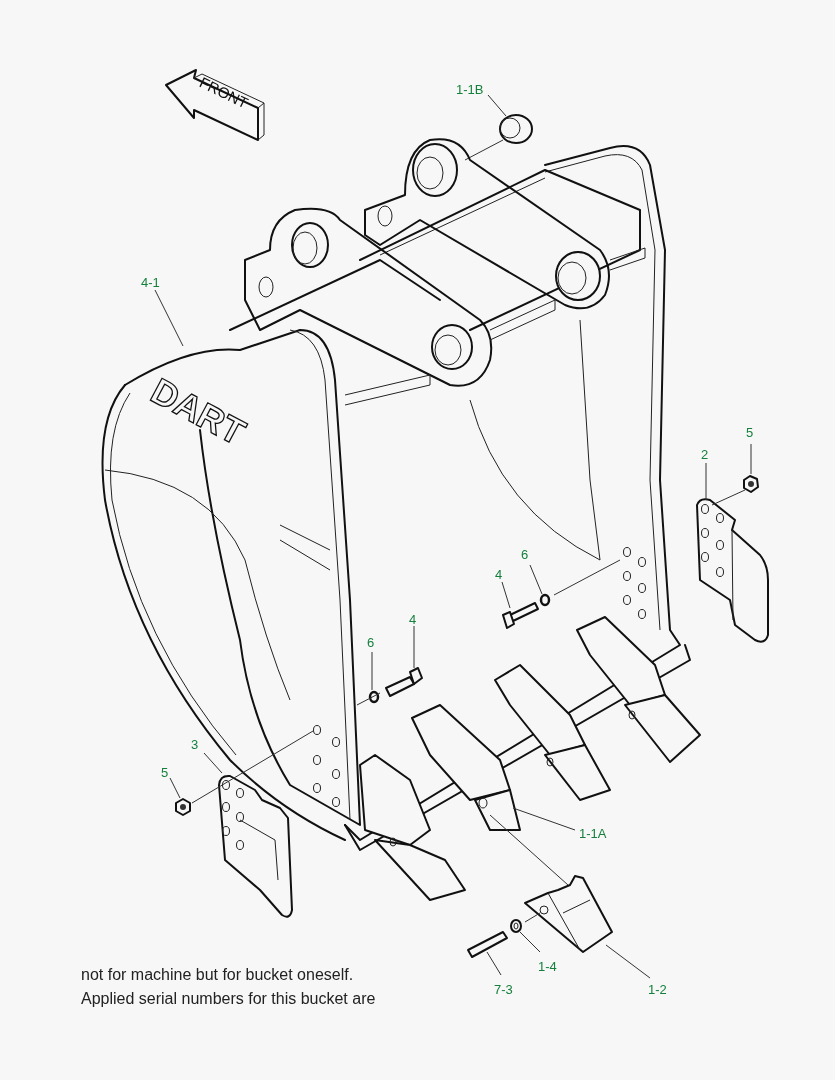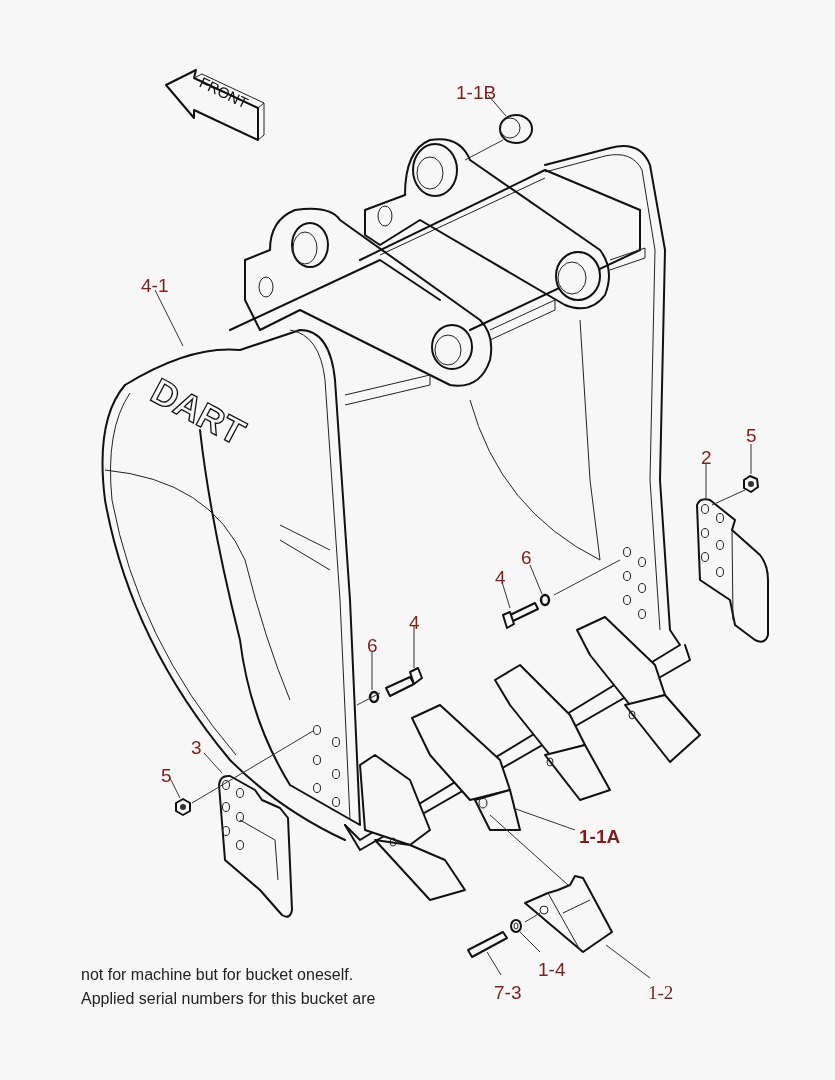--- a/index.html
+++ b/index.html
@@ -1,18 +1,18 @@
 <!DOCTYPE html>
 <html><head>
 <meta charset="utf-8">
 <style>
   html, body { margin:0; padding:0; background:#f7f7f7; }
   body { width:835px; height:1080px; position:relative; overflow:hidden; font-family:"Liberation Sans", sans-serif; }
   #diagram { position:absolute; left:0; top:0; width:835px; height:1080px; }
-  .lbl { position:absolute; font-size:19px; color:#7f1d1d; line-height:1; white-space:nowrap; }
+  .lbl { position:absolute; font-size:13px; color:#15803d; line-height:1; white-space:nowrap; }
   .note { position:absolute; left:81px; top:963px; font-size:16px; color:#222; line-height:24px; }
   svg .o { fill:none; stroke:#111; stroke-width:2; stroke-linejoin:round; stroke-linecap:round; }
   svg .t { fill:none; stroke:#222; stroke-width:1; }
   svg .f { fill:#f7f7f7; stroke:#111; stroke-width:2; stroke-linejoin:round; }
   svg .lead { fill:none; stroke:#333; stroke-width:1; }
 </style>
 </head>
 <body>
 
 <svg id="diagram" viewBox="0 0 835 1080" xmlns="http://www.w3.org/2000/svg">
@@ -198,21 +198,21 @@
 <div class="lbl" style="left:456px;top:83px;">1-1B</div>
 <div class="lbl" style="left:141px;top:276px;">4-1</div>
 <div class="lbl" style="left:746px;top:426px;">5</div>
 <div class="lbl" style="left:701px;top:448px;">2</div>
 <div class="lbl" style="left:521px;top:548px;">6</div>
 <div class="lbl" style="left:495px;top:568px;">4</div>
 <div class="lbl" style="left:409px;top:613px;">4</div>
 <div class="lbl" style="left:367px;top:636px;">6</div>
 <div class="lbl" style="left:191px;top:738px;">3</div>
 <div class="lbl" style="left:161px;top:766px;">5</div>
-<div class="lbl" style="left:579px;top:827px;font-weight:bold;">1-1A</div>
-<div class="lbl" style="left:648px;top:983px;font-family:Liberation Serif, serif;">1-2</div>
+<div class="lbl" style="left:579px;top:827px;">1-1A</div>
+<div class="lbl" style="left:648px;top:983px;">1-2</div>
 <div class="lbl" style="left:494px;top:983px;">7-3</div>
 <div class="lbl" style="left:538px;top:960px;text-align:center;">1-4</div>
 
 <div class="note">
   <div>not for machine but for bucket oneself.</div>
   <div>Applied serial numbers for this bucket are</div>
 </div>
 
 </body></html>

